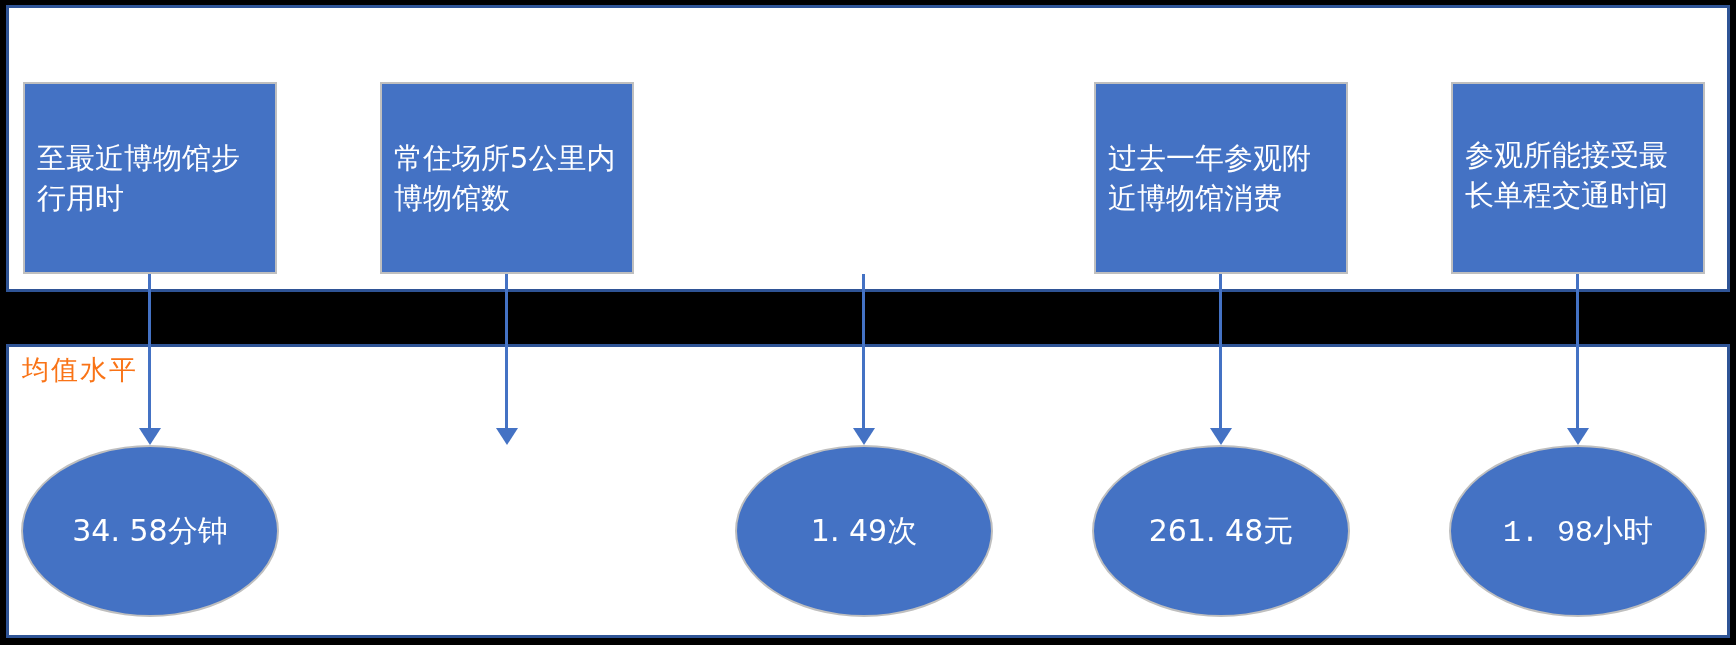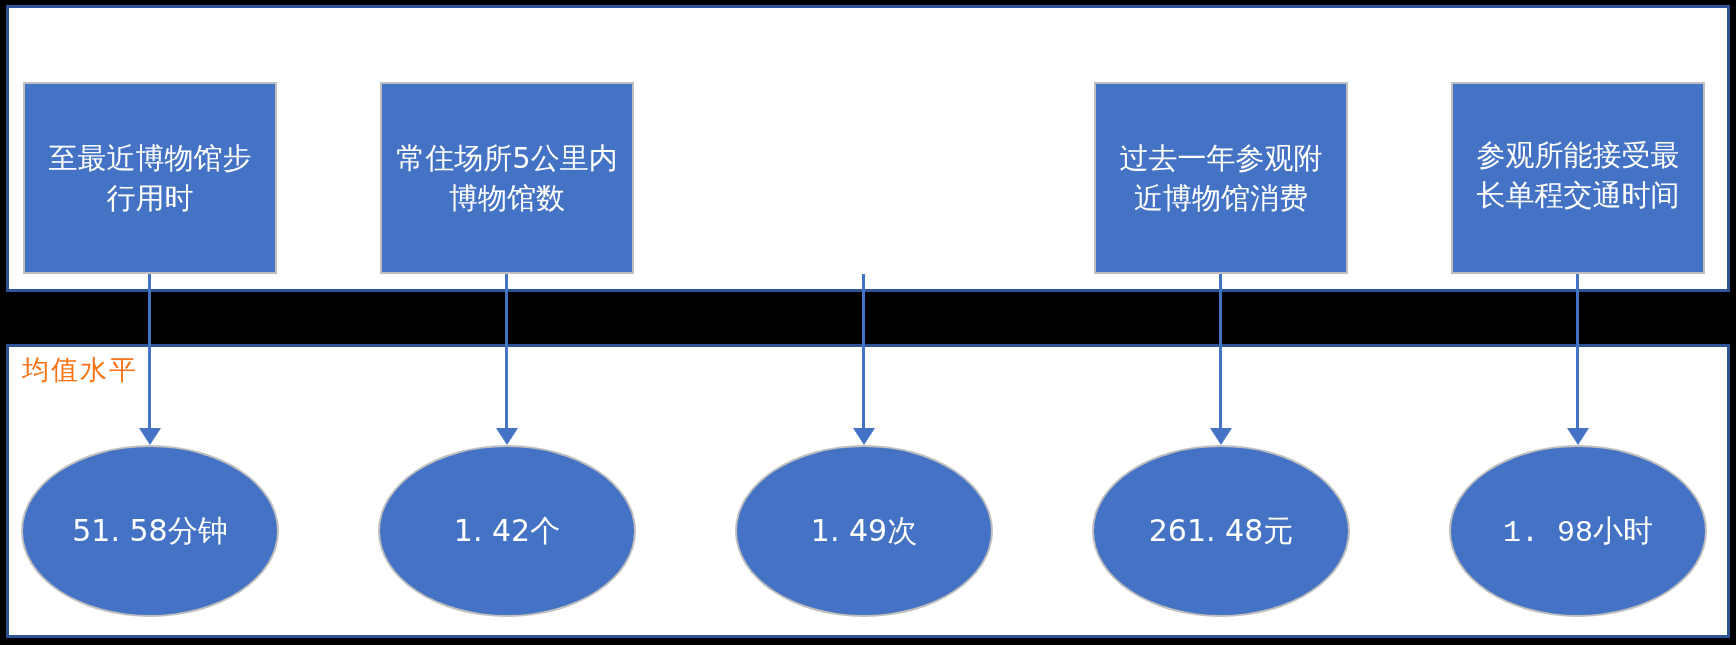--- a/index.html
+++ b/index.html
@@ -38,21 +38,21 @@
   .col-4{left:1092px;}
   .col-5{left:1449px;font-family:Liberation Mono, monospace;}
   .indicator-box{
     position:absolute;
     top:82px;left:2px;
     width:254px;height:192px;
     box-sizing:border-box;
     background:#4472C4;
     border:2px solid #BFBFBF;
     display:flex;align-items:center;justify-content:center;
-    text-align:center;
+    text-align:left;
     color:#fff;
     font-size:29px;
     line-height:1.38;
     padding:0 12px;
   }
   .arrow-line{
     position:absolute;
     top:274px;left:127px;
     width:3px;height:154px;
     background:#4472C4;
@@ -87,33 +87,30 @@
 
 <div class="section-label">均值水平</div>
 
 <div class="column col-1">
   <div class="indicator-box">
     <span>至最近博物馆步行用时</span>
   </div>
   <div class="arrow-line"></div>
   <div class="arrow-head"></div>
   <div class="mean-ellipse">
-    <span>51. 58分钟</span>
+    <span>34. 58分钟</span>
   </div>
 </div>
 
 <div class="column col-2">
   <div class="indicator-box">
     <span>常住场所5公里内博物馆数</span>
   </div>
   <div class="arrow-line"></div>
   <div class="arrow-head"></div>
-  <div class="mean-ellipse">
-    <span>1. 42个</span>
-  </div>
 </div>
 
 <div class="column col-3">
   <div class="arrow-line"></div>
   <div class="arrow-head"></div>
   <div class="mean-ellipse">
     <span>1. 49次</span>
   </div>
 </div>
 

